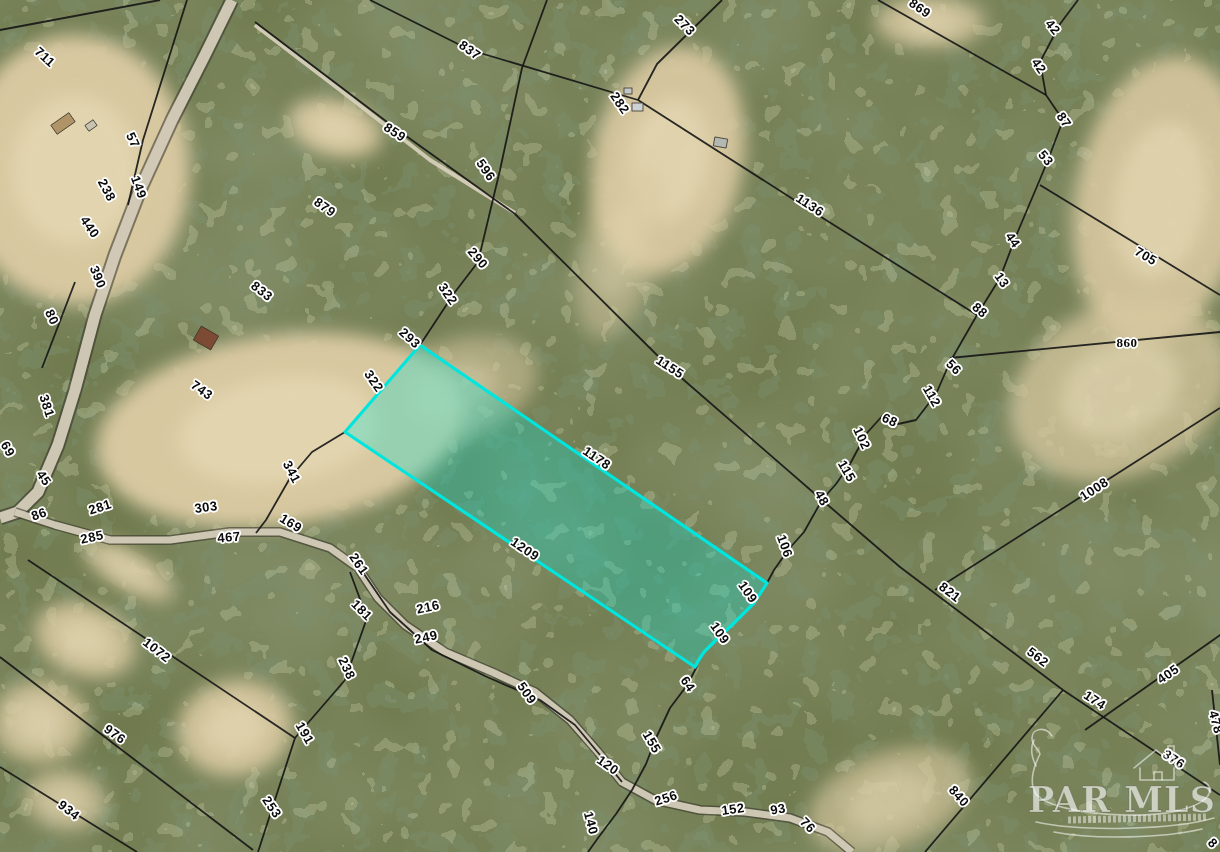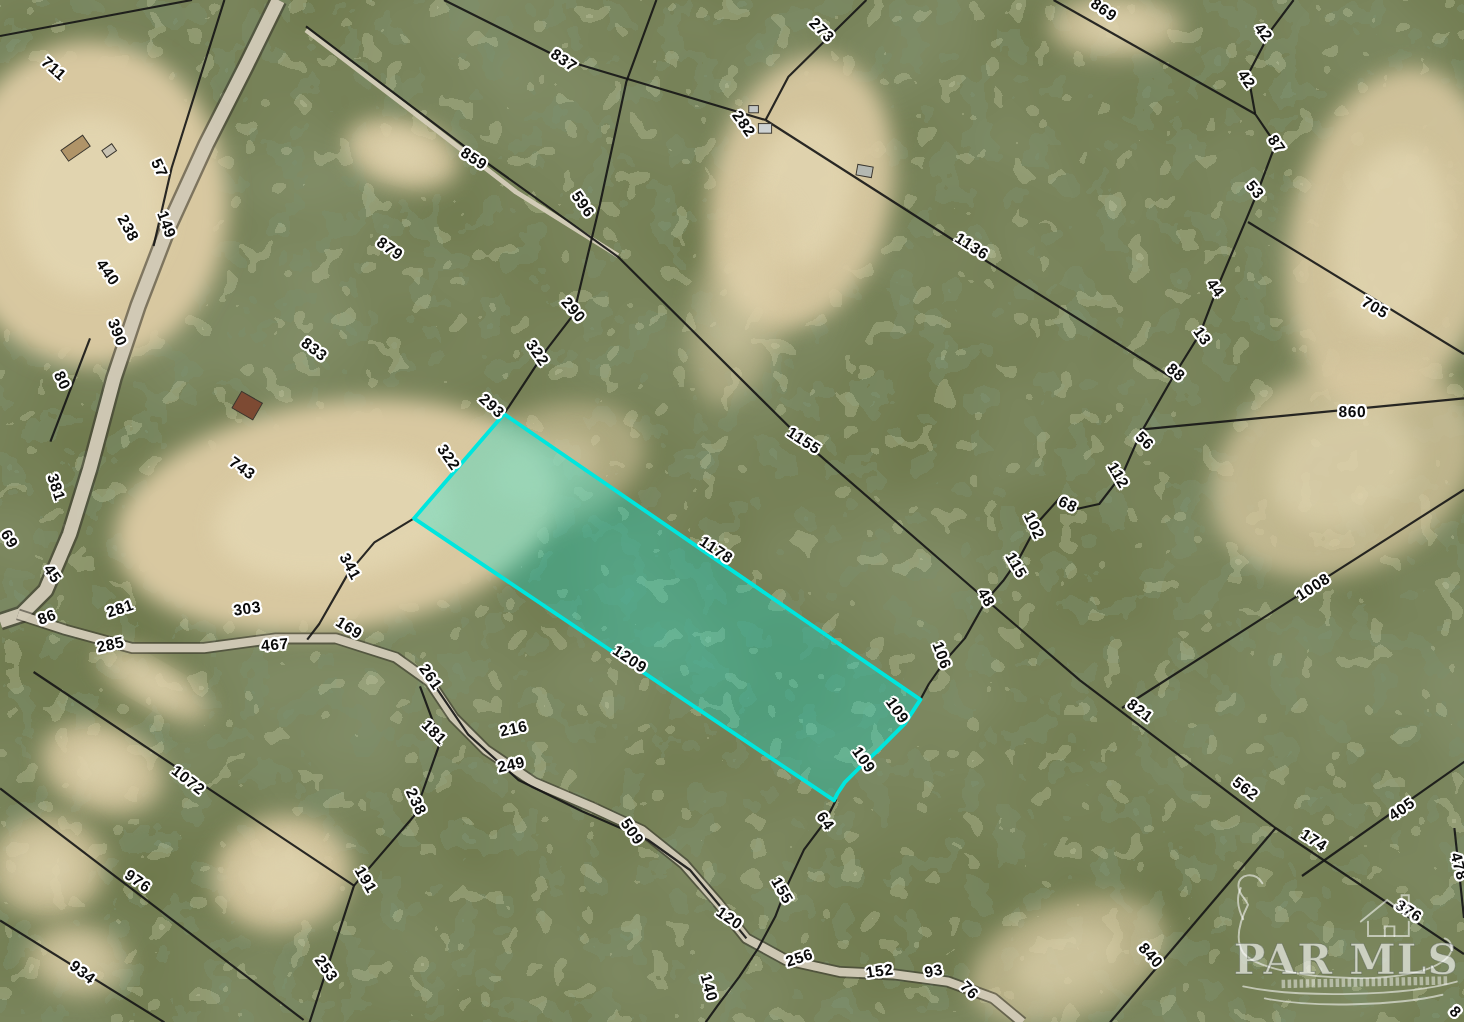--- a/index.html
+++ b/index.html
@@ -173,21 +173,21 @@
       <div class="dim-label" style="left: 1146px; top: 256px; transform: translate(-50%, -50%) rotate(30deg);">705</div>
       <div class="dim-label" style="left: 954px; top: 367px; transform: translate(-50%, -50%) rotate(45deg);">56</div>
       <div class="dim-label" style="left: 932px; top: 396px; transform: translate(-50%, -50%) rotate(60deg);">112</div>
       <div class="dim-label" style="left: 890px; top: 420px; transform: translate(-50%, -50%) rotate(25deg);">68</div>
       <div class="dim-label" style="left: 862px; top: 438px; transform: translate(-50%, -50%) rotate(65deg);">102</div>
       <div class="dim-label" style="left: 847px; top: 471px; transform: translate(-50%, -50%) rotate(60deg);">115</div>
       <div class="dim-label" style="left: 822px; top: 498px; transform: translate(-50%, -50%) rotate(60deg);">48</div>
       <div class="dim-label" style="left: 785px; top: 546px; transform: translate(-50%, -50%) rotate(70deg);">106</div>
       <div class="dim-label" style="left: 670px; top: 367px; transform: translate(-50%, -50%) rotate(33deg);">1155</div>
       <div class="dim-label" style="left: 597px; top: 458px; transform: translate(-50%, -50%) rotate(34deg);">1178</div>
-      <div class="dim-label" style="left: 1127px; top: 343px; transform: translate(-50%, -50%) rotate(0deg);">860</div>
+      <div class="dim-label" style="left: 1127px; top: 343px; transform: translate(-50%, -50%) rotate(0deg); font-family: Liberation Serif, serif;">860</div>
       <div class="dim-label" style="left: 1094px; top: 489px; transform: translate(-50%, -50%) rotate(-33deg);">1008</div>
       <div class="dim-label" style="left: 525px; top: 549px; transform: translate(-50%, -50%) rotate(34deg);">1209</div>
       <div class="dim-label" style="left: 748px; top: 592px; transform: translate(-50%, -50%) rotate(55deg);">109</div>
       <div class="dim-label" style="left: 720px; top: 633px; transform: translate(-50%, -50%) rotate(55deg);">109</div>
       <div class="dim-label" style="left: 688px; top: 684px; transform: translate(-50%, -50%) rotate(55deg);">64</div>
       <div class="dim-label" style="left: 652px; top: 742px; transform: translate(-50%, -50%) rotate(60deg);">155</div>
       <div class="dim-label" style="left: 359px; top: 564px; transform: translate(-50%, -50%) rotate(55deg);">261</div>
       <div class="dim-label" style="left: 362px; top: 610px; transform: translate(-50%, -50%) rotate(45deg);">181</div>
       <div class="dim-label" style="left: 428px; top: 607px; transform: translate(-50%, -50%) rotate(-12deg);">216</div>
       <div class="dim-label" style="left: 426px; top: 637px; transform: translate(-50%, -50%) rotate(-12deg);">249</div>

